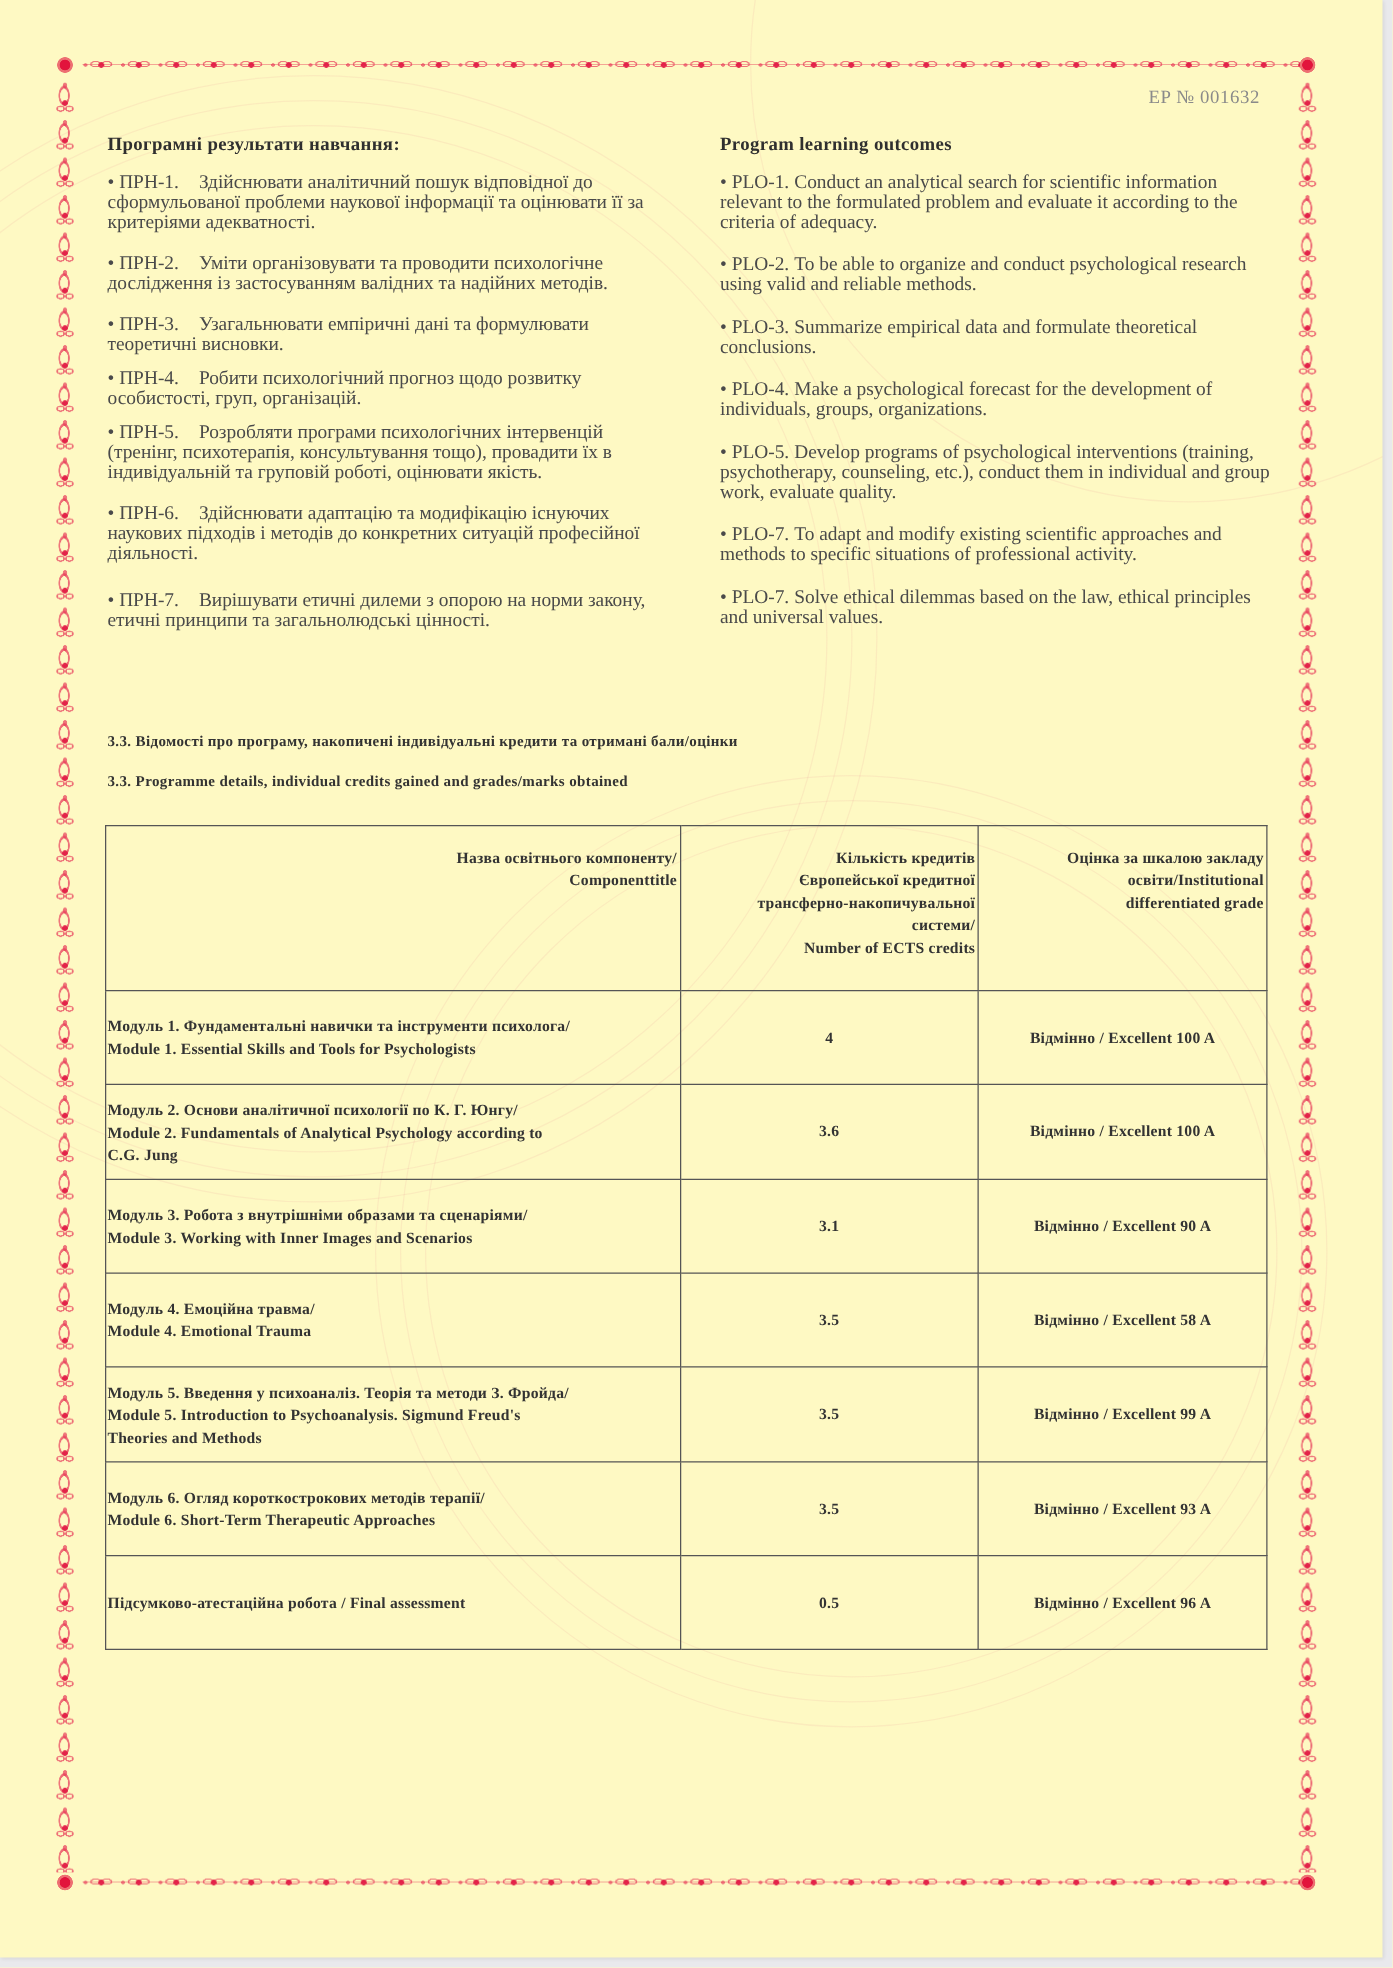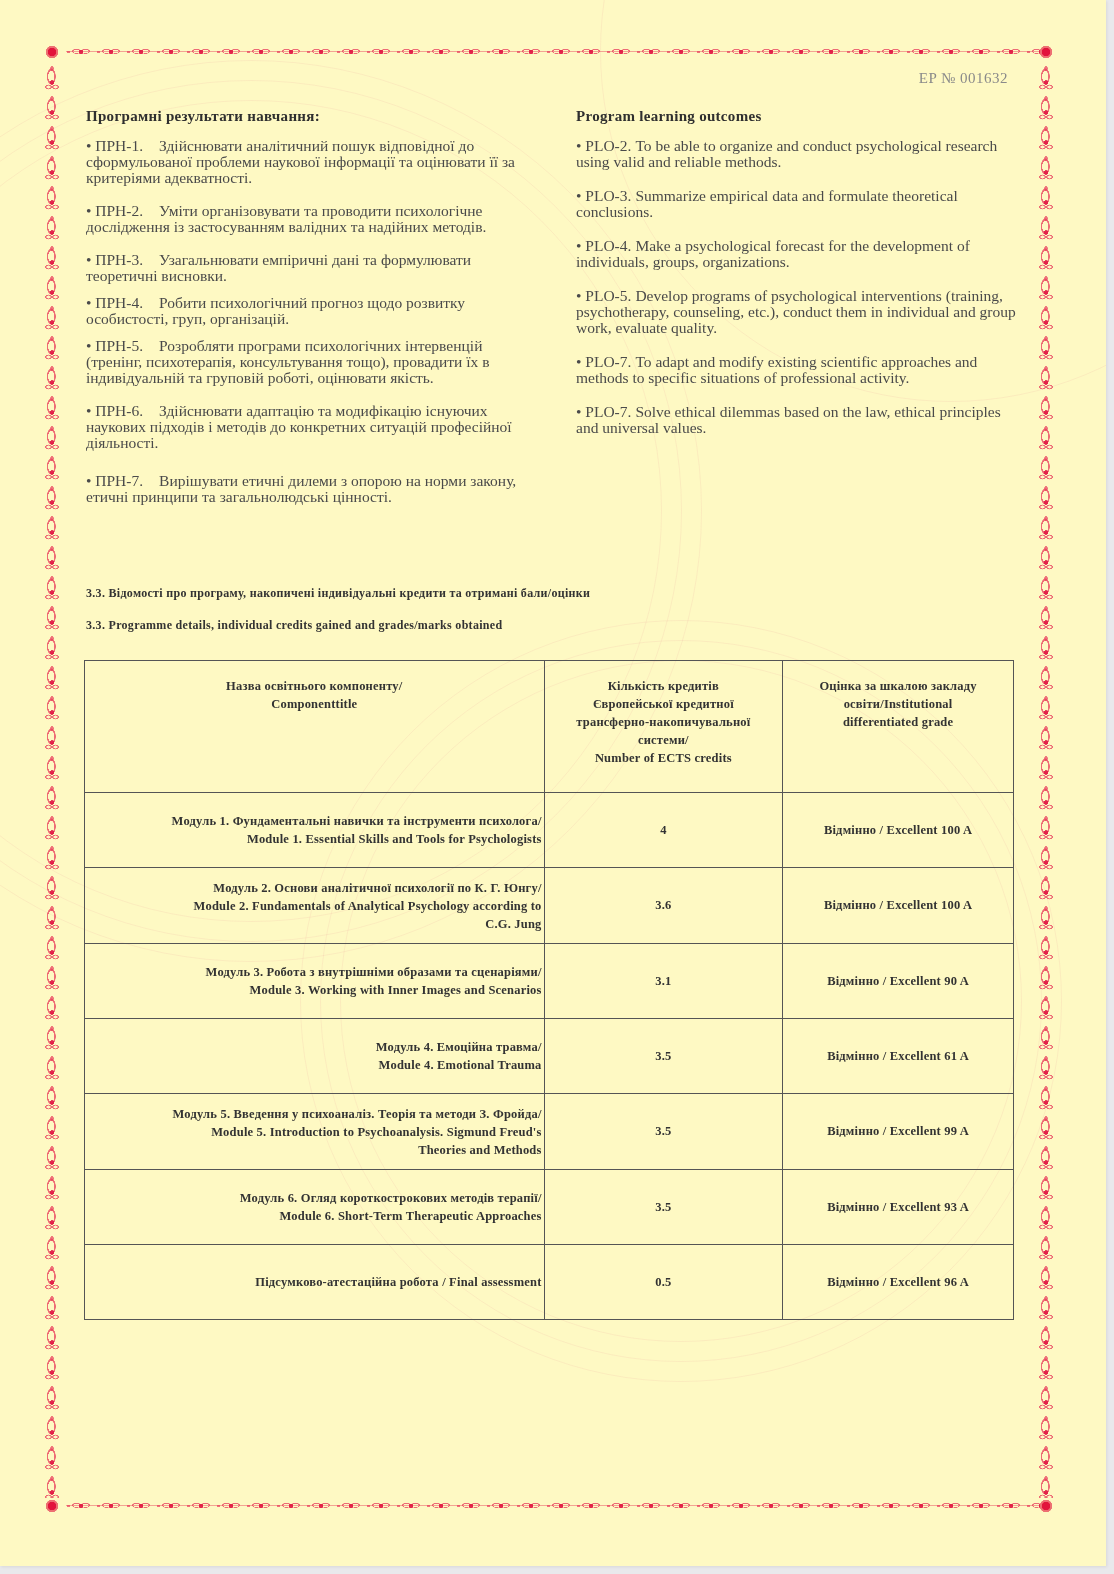--- a/index.html
+++ b/index.html
@@ -62,22 +62,22 @@
   .section-title {
     position:absolute; left:86px; font-size:12px; font-weight:bold; color:#333; letter-spacing:0.3px;
   }
   table.grades {
     position:absolute; left:84px; top:660px; width:930px; border-collapse:collapse;
     font-size:12.5px; color:#333; font-weight:bold; letter-spacing:0.2px;
   }
   table.grades th, table.grades td {
     border:1px solid #555; border-top:1.5px solid #555; padding:0 2px; vertical-align:middle;
   }
-  table.grades th { font-weight:bold; vertical-align:top; text-align:center; padding-top:16px; line-height:18px; }
-  table.grades td.name { text-align:right; line-height:18px; padding-left:1px; }
+  table.grades th { font-weight:bold; vertical-align:top; text-align:right; padding-top:16px; line-height:18px; }
+  table.grades td.name { text-align:left; line-height:18px; padding-left:1px; }
   table.grades td.num, table.grades td.grade { text-align:center; }
   th.c1 { width:461px; }
   th.c2 { width:236px; }
   th.c3 { width:228px; }
   tr.hdr { height:132px; }
   tr.r { height:75px; }
   tr.r.tall { height:76px; }
   tr.total { height:64px; }
   .ml { white-space:pre-line; }
 </style>
@@ -113,20 +113,21 @@
     <div class="outcome"><span class="code">• ПРН-2.</span><span>Уміти організовувати та проводити психологічне дослідження із застосуванням валідних та надійних методів.</span></div>
     <div class="outcome"><span class="code">• ПРН-3.</span><span>Узагальнювати емпіричні дані та формулювати теоретичні висновки.</span></div>
     <div class="outcome" style="margin-top:-6px"><span class="code">• ПРН-4.</span><span>Робити психологічний прогноз щодо розвитку особистості, груп, організацій.</span></div>
     <div class="outcome" style="margin-top:-6px"><span class="code">• ПРН-5.</span><span>Розробляти програми психологічних інтервенцій (тренінг, психотерапія, консультування тощо), провадити їх в індивідуальній та груповій роботі, оцінювати якість.</span></div>
     <div class="outcome" style="margin-top:16px"><span class="code">• ПРН-6.</span><span>Здійснювати адаптацію та модифікацію існуючих наукових підходів і методів до конкретних ситуацій професійної діяльності.</span></div>
     <div class="outcome" style="margin-top:22px"><span class="code">• ПРН-7.</span><span>Вирішувати етичні дилеми з опорою на норми закону, етичні принципи та загальнолюдські цінності.</span></div>
   </div>
 
   <div class="col en">
     <h3>Program learning outcomes</h3>
+    <div class="outcome"><span class="code">• PLO-1.</span><span>Conduct an analytical search for scientific information relevant to the formulated problem and evaluate it according to the criteria of adequacy.</span></div>
     <div class="outcome"><span class="code">• PLO-2.</span><span>To be able to organize and conduct psychological research using valid and reliable methods.</span></div>
     <div class="outcome"><span class="code">• PLO-3.</span><span>Summarize empirical data and formulate theoretical conclusions.</span></div>
     <div class="outcome"><span class="code">• PLO-4.</span><span>Make a psychological forecast for the development of individuals, groups, organizations.</span></div>
     <div class="outcome"><span class="code">• PLO-5.</span><span>Develop programs of psychological interventions (training,  psychotherapy, counseling, etc.), conduct them in individual and group work, evaluate quality.</span></div>
     <div class="outcome"><span class="code">• PLO-7.</span><span>To adapt and modify existing scientific approaches and methods to specific situations of professional activity.</span></div>
     <div class="outcome"><span class="code">• PLO-7.</span><span>Solve ethical dilemmas based on the law, ethical principles and universal values.</span></div>
   </div>
 
   <div class="section-title" style="top:586px;">3.3. Відомості про програму, накопичені індивідуальні кредити та отримані бали/оцінки</div>
   <div class="section-title" style="top:618px;">3.3. Programme details, individual credits gained and grades/marks obtained</div>
@@ -163,21 +164,21 @@
       <tr class="r">
         <td class="name ml">Модуль 3. Робота з внутрішніми образами та сценаріями/
 Module 3. Working with Inner Images and Scenarios</td>
         <td class="num">3.1</td>
         <td class="grade">Відмінно / Excellent 90 A</td>
       </tr>
       <tr class="r">
         <td class="name ml">Модуль 4. Емоційна травма/
 Module 4. Emotional Trauma</td>
         <td class="num">3.5</td>
-        <td class="grade">Відмінно / Excellent 61 A</td>
+        <td class="grade">Відмінно / Excellent 58 A</td>
       </tr>
       <tr class="r tall">
         <td class="name ml">Модуль 5. Введення у психоаналіз. Теорія та методи З. Фройда/
 Module 5. Introduction to Psychoanalysis. Sigmund Freud's
 Theories and Methods</td>
         <td class="num">3.5</td>
         <td class="grade">Відмінно / Excellent 99 A</td>
       </tr>
       <tr class="r">
         <td class="name ml">Модуль 6. Огляд короткострокових методів терапії/

